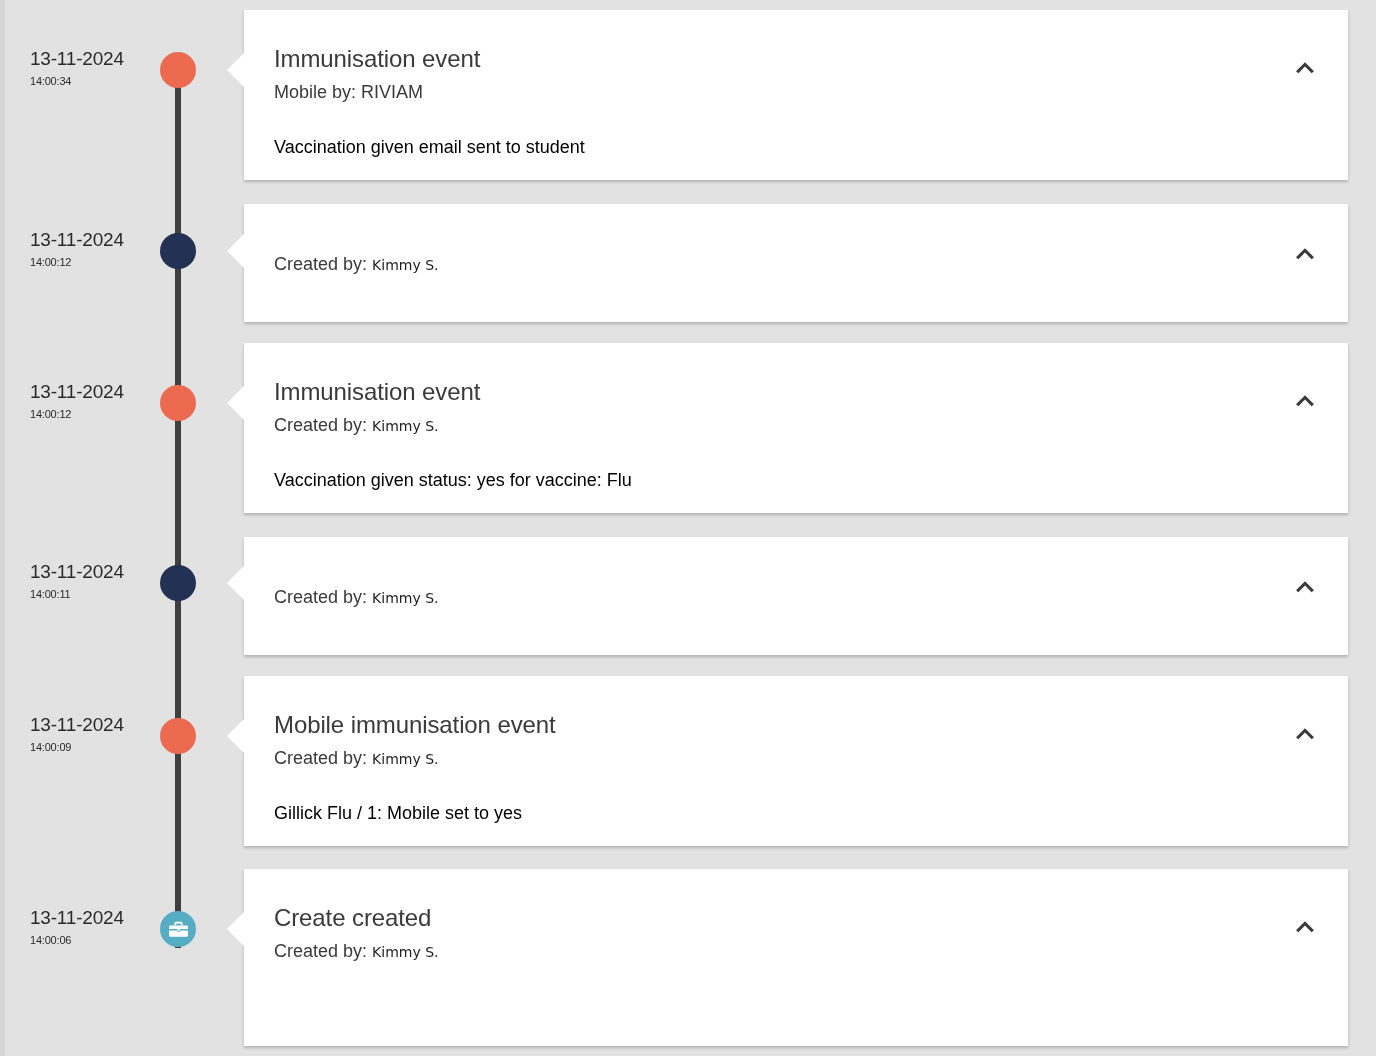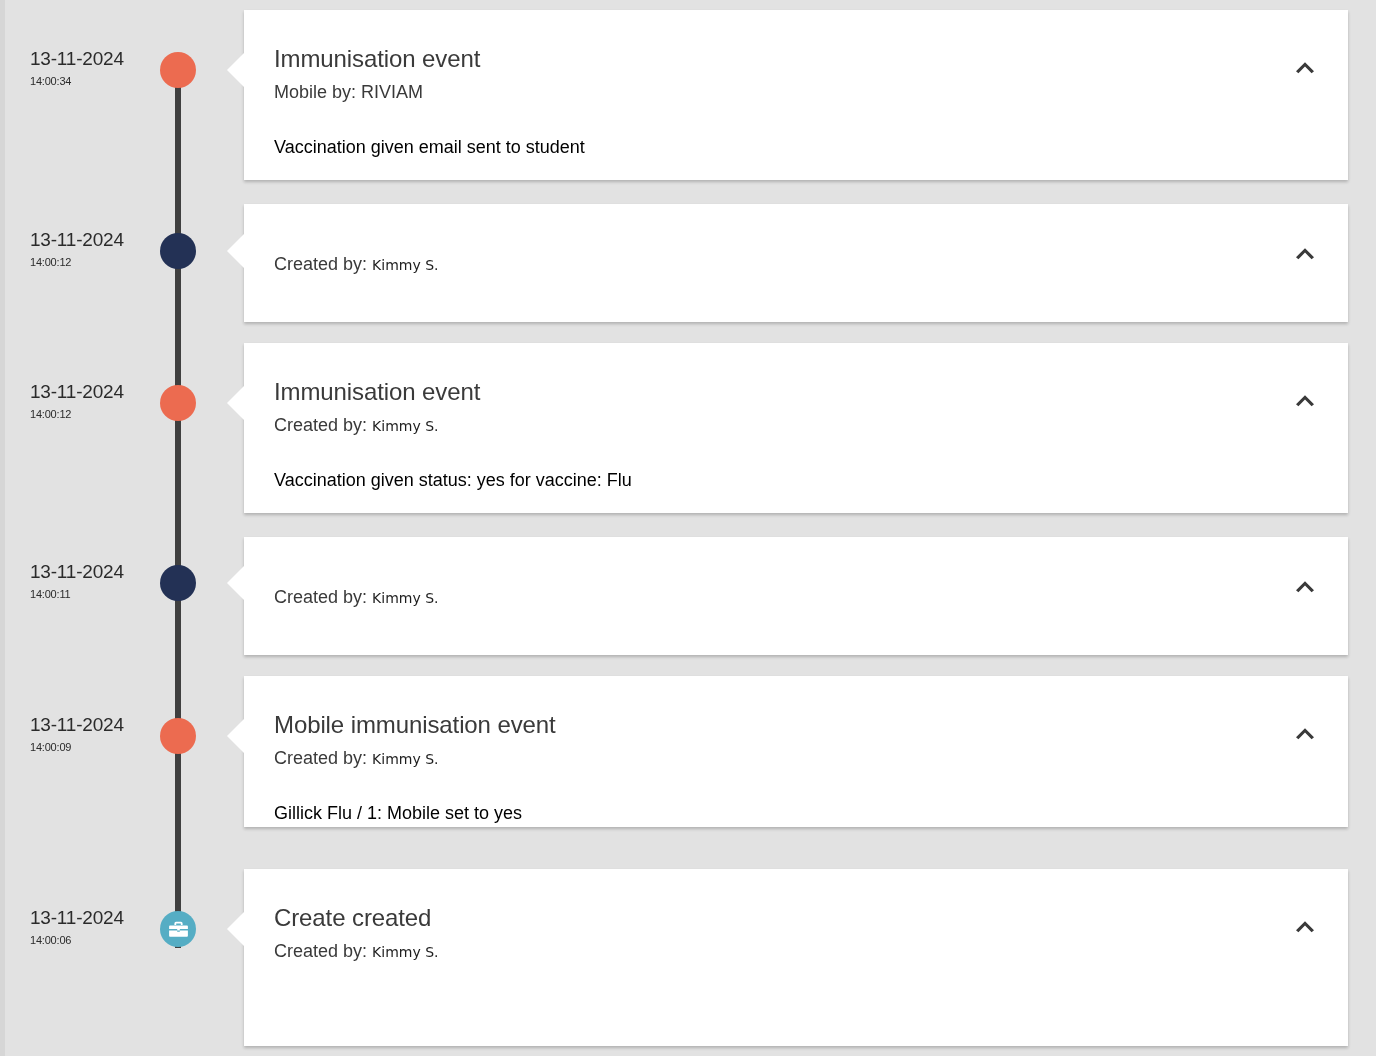--- a/index.html
+++ b/index.html
@@ -242,21 +242,21 @@
           </span>
         </div>
       </div>
     </div>
     <div class="row" style="top: 0px;">
       <div class="stamp" style="top: 713px;">
         <div class="date">13-11-2024</div>
         <div class="time">14:00:09</div>
       </div>
       <div class="dot orange" style="top: 718px;"></div>
-      <div class="card" style="top: 676px; height: 151px;">
+      <div class="card" style="top: 676px; height: 170px;">
         <div class="notch" style="top: 43px;"></div>
         <div class="card-body">
           <h3 class="card-title">Mobile immunisation event</h3>
           <p class="creator"><span>Created by: </span><span class="who">Kimmy S.</span></p>
           <p class="detail">Gillick Flu / 1: Mobile set to yes</p>
           <span class="chevron">
             <svg width="20" height="13" viewBox="0 0 20 13" aria-hidden="true">
               <path d="M10 1.2 L19 10.2 L16.6 12.2 L10 5.6 L3.4 12.2 L1 10.2 Z" fill="#3a3a3a"></path>
             </svg>
           </span>

